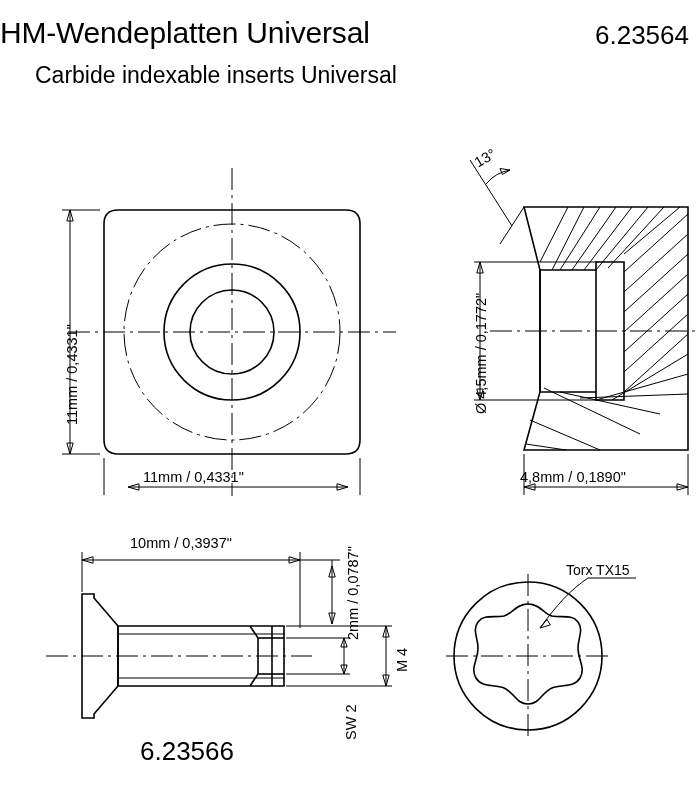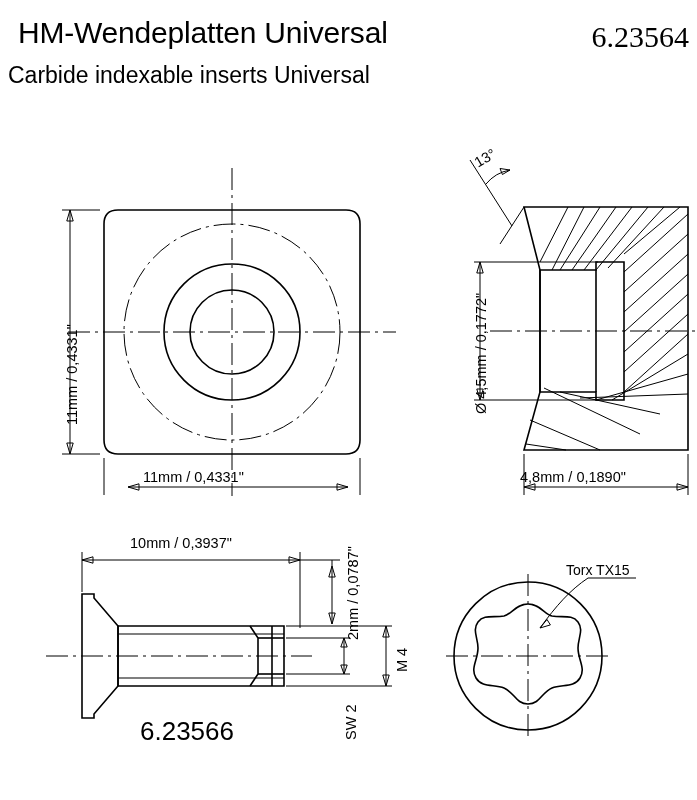--- a/index.html
+++ b/index.html
@@ -13,46 +13,45 @@
   }
   #sheet {
     position: relative;
     width: 697px;
     height: 800px;
     background: #ffffff;
     overflow: hidden;
   }
   .title-main {
     position: absolute;
-    left: 18px;
+    left: 0;
     top: 16px;
     font-size: 30px;
     letter-spacing: -0.2px;
     white-space: nowrap;
   }
   .title-code {
     position: absolute;
     right: 8px;
     top: 20px;
-    font-size: 30px;
-    white-space: nowrap;
-    font-family: Liberation Serif, serif;
+    font-size: 26px;
+    white-space: nowrap;
   }
   .title-sub {
     position: absolute;
-    left: 8px;
+    left: 35px;
     top: 62px;
     font-size: 23px;
     white-space: nowrap;
     text-align: center;
   }
   .bottom-code {
     position: absolute;
     left: 140px;
-    top: 716px;
+    top: 736px;
     font-size: 26px;
     white-space: nowrap;
   }
   .dim {
     position: absolute;
     font-size: 14.5px;
     white-space: nowrap;
     color: #000;
   }
   .rot90 {

